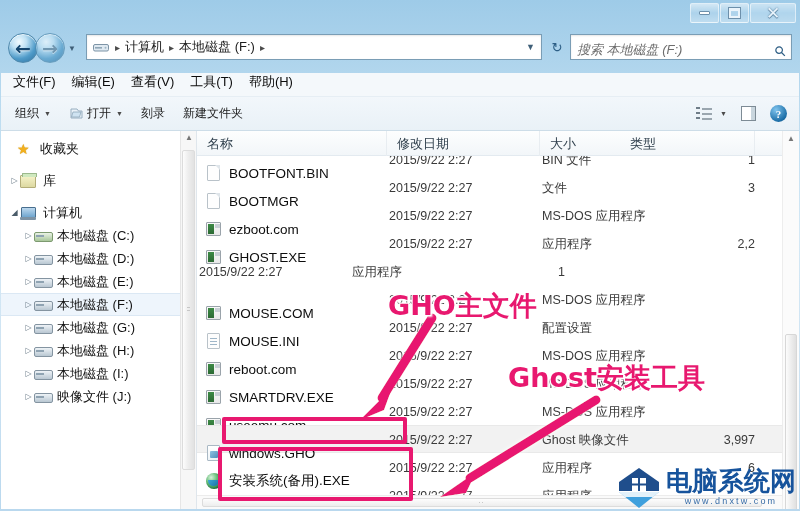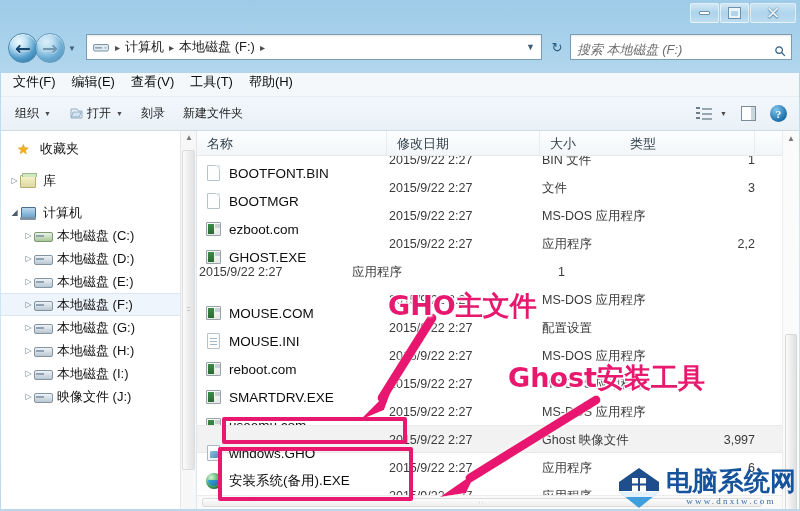--- a/index.html
+++ b/index.html
@@ -341,21 +341,21 @@
     display: flex; align-items: center; pointer-events: none;
   }
   #wm-logo { width: 46px; height: 44px; position: relative; flex: none; margin-right: 4px; }
   #wm-right { display: flex; flex-direction: column; }
   #wm-title {
     font-size: 26px; font-weight: bold; color: #16539c; letter-spacing: 0px;
     font-family: "DejaVu Sans","Liberation Sans",sans-serif; line-height: 1.0;
   }
   #wm-url {
     font-size: 9px; color: #3a6ea8; letter-spacing: 2.2px; text-align: center;
-    font-family: Liberation Serif, serif; margin-top: 2px;
+    font-family: Liberation Sans, sans-serif; margin-top: 2px;
   }
 </style>
 </head>
 <body>
 
 <div id="window">
 
   <div id="titlebar">
     <div id="winbuttons">
       <div class="winbtn">

